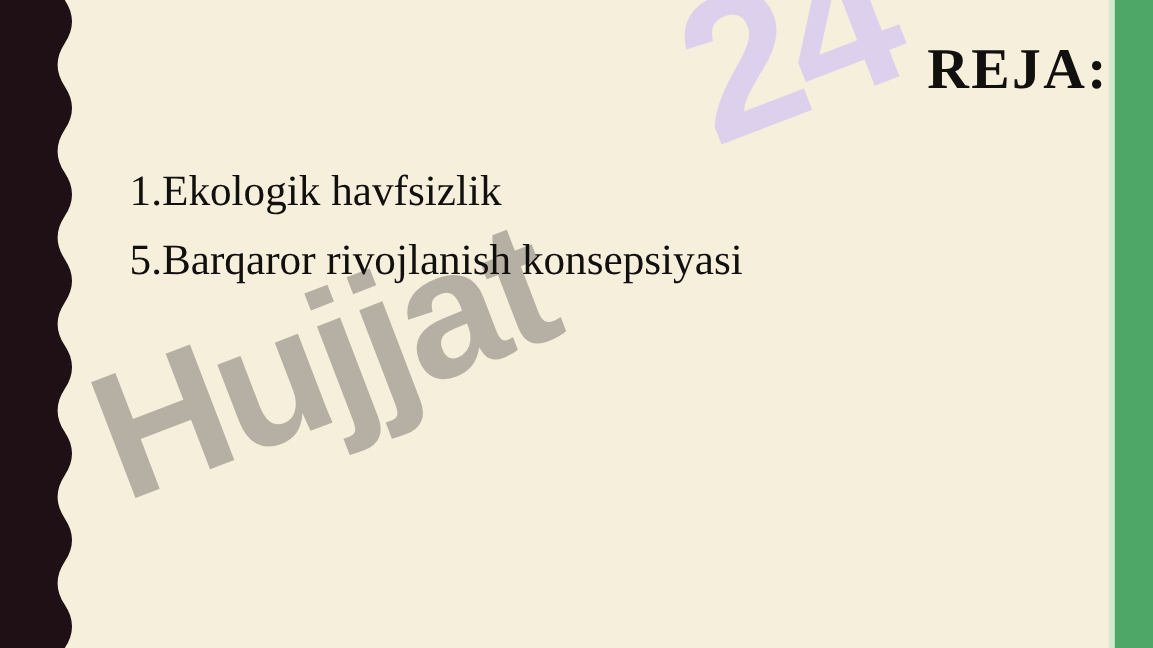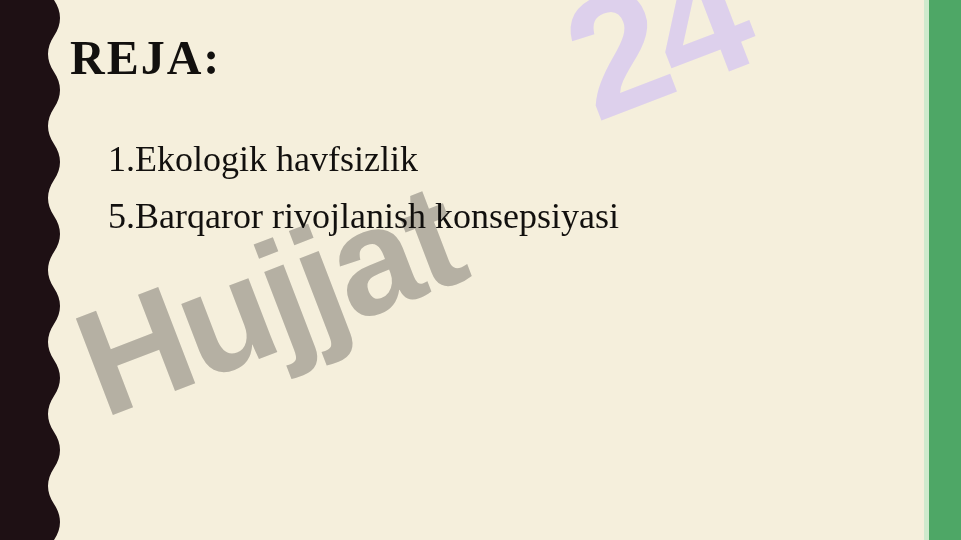--- a/index.html
+++ b/index.html
@@ -91,21 +91,21 @@
   .content {
     position: absolute;
     inset: 0;
     z-index: 5;
   }
   .slide-title {
     position: absolute;
     left: 70px;
     right: 37px;
     top: 30px;
-    text-align: left;
+    text-align: right;
     font-size: 48px;
     font-weight: 700;
     color: #12100E;
     letter-spacing: 2px;
     line-height: 1.15;
   }
   .bullet-list {
     position: absolute;
     left: 108px;
     top: 131px;

